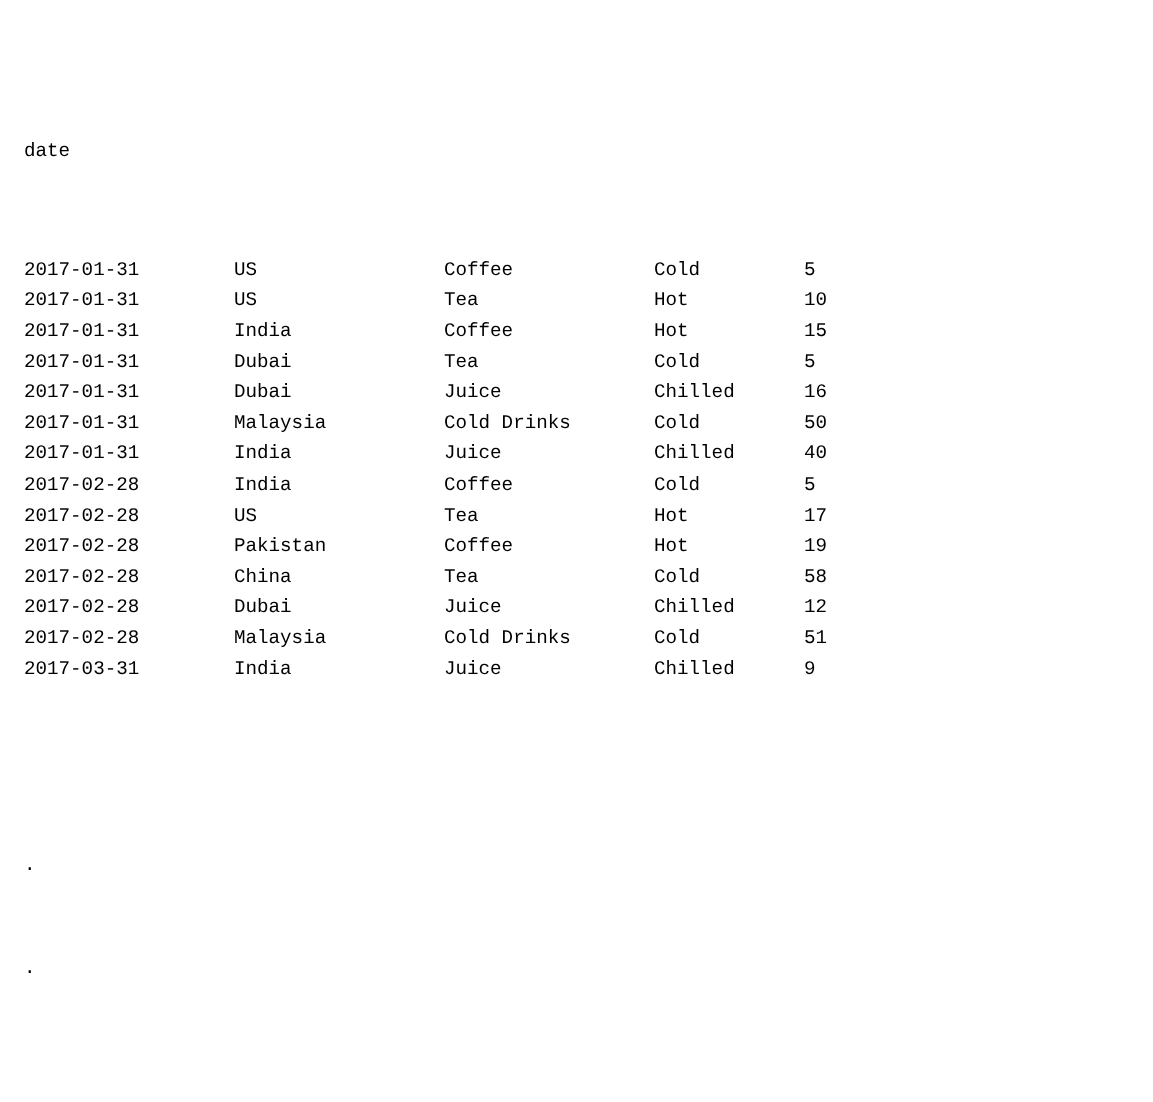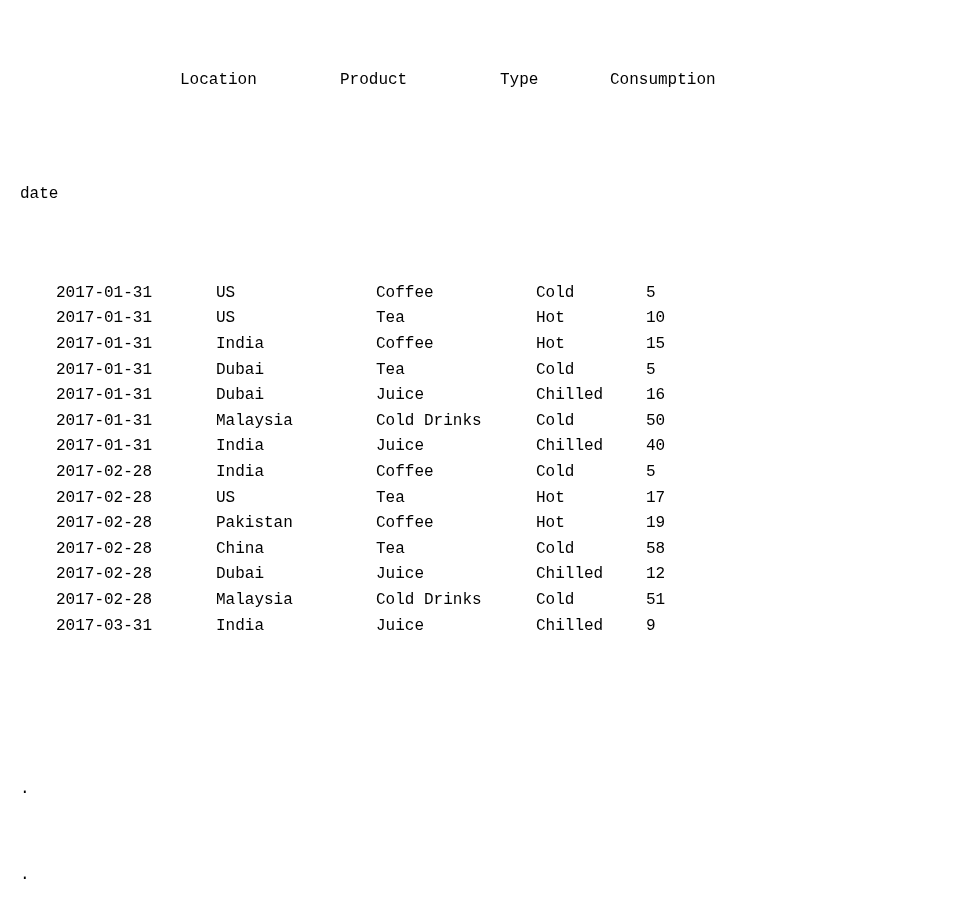--- a/index.html
+++ b/index.html
@@ -12,23 +12,22 @@
       font-family: 'Courier New', Courier, monospace;
       font-size: 16px;
       color: #000000;
       padding: 10px 20px;
     }
     .table-container {
       white-space: pre;
     }
     .data-row {
       display: flex;
-      gap: 0;
+      gap: 15px;
       line-height: 1.6;
-      margin-left: 36px;
     }
     .col-date {
       width: 160px;
       display: inline-block;
     }
     .col-location {
       width: 160px;
       display: inline-block;
     }
     .col-product {
@@ -55,26 +54,20 @@
     .index-label {
       line-height: 1.8;
       margin-top: 12px;
     }
   </style>
 </head>
 <body>
 
 <div class="table-container">
   
-  <div class="header-line">
-    <span class="col-location">Location</span>
-    <span class="col-product">Product</span>
-    <span class="col-type">Type</span>
-    <span class="col-consumption">Consumption</span>
-  </div>
 
   
   <div class="index-label">date</div>
 
   
   <div id="rows-container"><div class="data-row"><span class="col-date">2017-01-31</span><span class="col-location">US</span><span class="col-product">Coffee</span><span class="col-type">Cold</span><span class="col-consumption">5</span></div><div class="data-row"><span class="col-date">2017-01-31</span><span class="col-location">US</span><span class="col-product">Tea</span><span class="col-type">Hot</span><span class="col-consumption">10</span></div><div class="data-row"><span class="col-date">2017-01-31</span><span class="col-location">India</span><span class="col-product">Coffee</span><span class="col-type">Hot</span><span class="col-consumption">15</span></div><div class="data-row"><span class="col-date">2017-01-31</span><span class="col-location">Dubai</span><span class="col-product">Tea</span><span class="col-type">Cold</span><span class="col-consumption">5</span></div><div class="data-row"><span class="col-date">2017-01-31</span><span class="col-location">Dubai</span><span class="col-product">Juice</span><span class="col-type">Chilled</span><span class="col-consumption">16</span></div><div class="data-row"><span class="col-date">2017-01-31</span><span class="col-location">Malaysia</span><span class="col-product">Cold Drinks</span><span class="col-type">Cold</span><span class="col-consumption">50</span></div><div class="data-row"><span class="col-date">2017-01-31</span><span class="col-location">India</span><span class="col-product">Juice</span><span class="col-type">Chilled</span><span class="col-consumption">40</span></div><div class="data-row"><span class="col-date">2017-02-28</span><span class="col-location">India</span><span class="col-product">Coffee</span><span class="col-type">Cold</span><span class="col-consumption">5</span></div><div class="data-row"><span class="col-date">2017-02-28</span><span class="col-location">US</span><span class="col-product">Tea</span><span class="col-type">Hot</span><span class="col-consumption">17</span></div><div class="data-row"><span class="col-date">2017-02-28</span><span class="col-location">Pakistan</span><span class="col-product">Coffee</span><span class="col-type">Hot</span><span class="col-consumption">19</span></div><div class="data-row"><span class="col-date">2017-02-28</span><span class="col-location">China</span><span class="col-product">Tea</span><span class="col-type">Cold</span><span class="col-consumption">58</span></div><div class="data-row"><span class="col-date">2017-02-28</span><span class="col-location">Dubai</span><span class="col-product">Juice</span><span class="col-type">Chilled</span><span class="col-consumption">12</span></div><div class="data-row"><span class="col-date">2017-02-28</span><span class="col-location">Malaysia</span><span class="col-product">Cold Drinks</span><span class="col-type">Cold</span><span class="col-consumption">51</span></div><div class="data-row"><span class="col-date">2017-03-31</span><span class="col-location">India</span><span class="col-product">Juice</span><span class="col-type">Chilled</span><span class="col-consumption">9</span></div></div>
 
   
   <div class="dots-section">
     <div>.</div>

